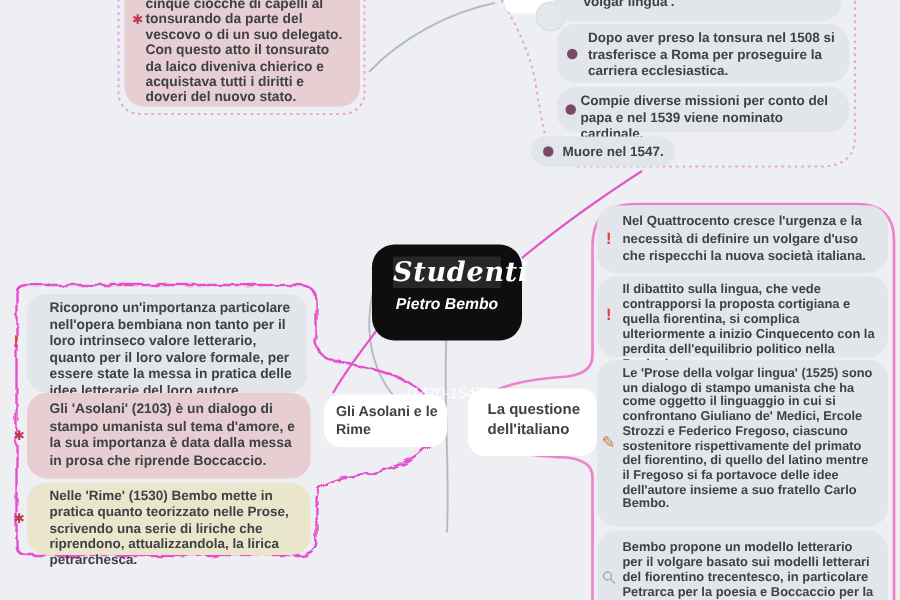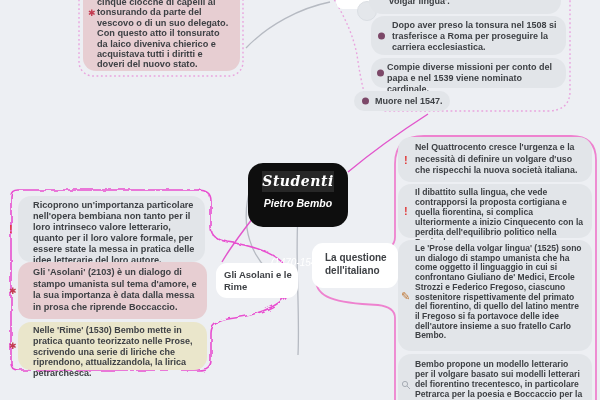--- a/index.html
+++ b/index.html
@@ -28,21 +28,21 @@
     box-sizing:border-box;border-radius:11px;
   }
   .node{
     position:absolute;left:248px;top:163px;width:100px;height:64px;
     background:#0e0e0e;border-radius:15px;color:#fff;text-align:center;
     box-sizing:border-box;
   }
   .node .logo{
     margin:8px auto 0;width:72px;height:21px;background:#272727;
     font-family:"DejaVu Serif","Liberation Serif",serif;
-    font-style:italic;font-weight:bold;font-size:14px;line-height:21px;
+    font-style:italic;font-weight:bold;font-size:18px;line-height:21px;
     letter-spacing:0.5px;
   }
   .node .name{margin-top:5px;font-size:10.5px;font-style:italic;font-weight:bold;line-height:12px;}
   .node .years{font-size:10px;font-style:italic;font-weight:normal;line-height:12px;margin-top:48px;}
   .cropped-circle{
     position:absolute;left:357px;top:1px;width:20px;height:20px;border-radius:50%;
     background:#e4e7eb;border:1px solid #dadee3;box-sizing:border-box;
   }
 </style>
 </head>
@@ -104,21 +104,21 @@
     <div class="txt">Gli 'Asolani' (2103) è un dialogo di stampo umanista sul tema d'amore, e la sua importanza è data dalla messa in prosa che riprende Boccaccio.</div>
   </div>
   <div class="card beige" style="left:18px;top:322px;width:189px;height:48px;padding:3px 7px 0 15px;font-size:9px;line-height:10.8px;">
     <span class="ic ic-star ic-center" style="left:-9px;">✱</span>
     <div class="txt">Nelle 'Rime' (1530) Bembo mette in pratica quanto teorizzato nelle Prose, scrivendo una serie di liriche che riprendono, attualizzandola, la lirica petrarchesca.</div>
   </div>
 
   <div class="label" style="left:216px;top:263px;width:82px;height:35px;padding:6px 4px 0 8px;font-size:9.5px;line-height:11.5px;">
     <span>Gli Asolani e le Rime</span>
   </div>
-  <div class="label" style="left:312px;top:243px;width:86px;height:45px;padding:9px 5px 0 13px;font-size:10px;line-height:12.5px;">
+  <div class="label" style="left:312px;top:259px;width:86px;height:45px;padding:9px 5px 0 13px;font-size:10px;line-height:12.5px;">
     <span>La questione dell'italiano</span>
   </div>
 
   <div class="node">
     <div class="logo">Studenti</div>
     <div class="name">Pietro Bembo</div>
     <div class="years">(1470-1547)</div>
   </div>
 
   <div class="card gray" style="left:398px;top:137px;width:194px;height:45px;padding:5px 8px 0 17px;font-size:8.8px;line-height:11.5px;">

